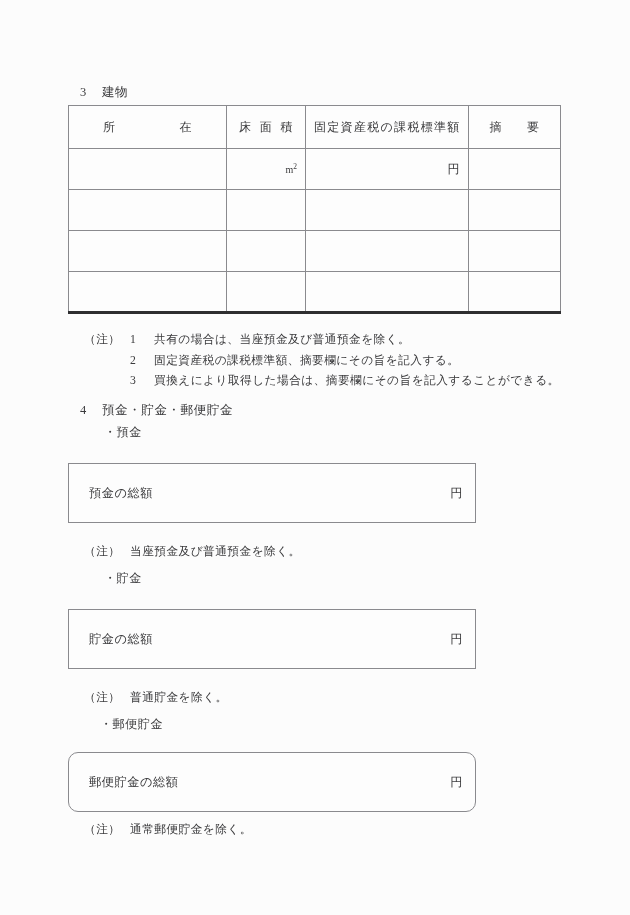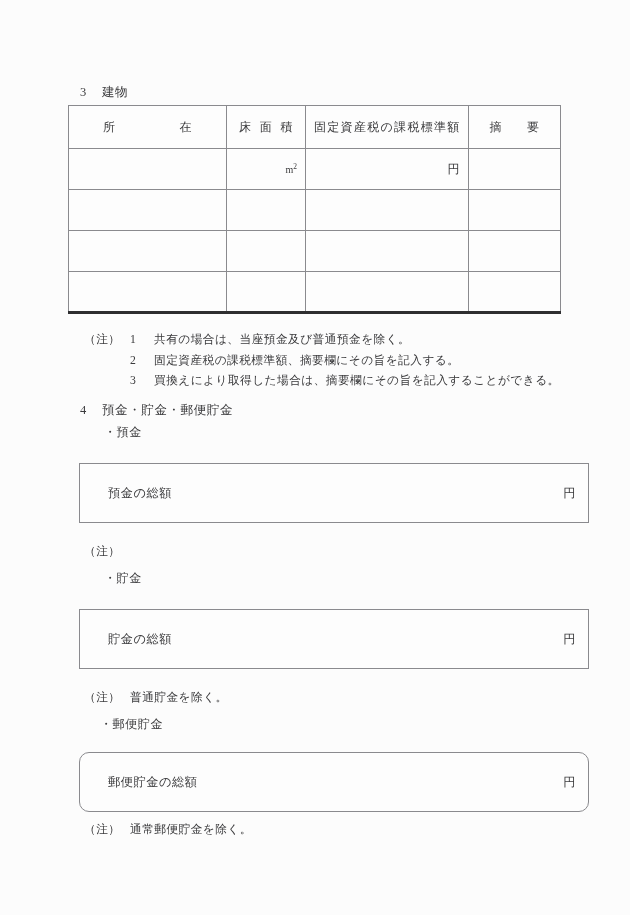--- a/index.html
+++ b/index.html
@@ -127,30 +127,29 @@
     font-size: 12px;
     letter-spacing: 0.6px;
     white-space: nowrap;
     color: #3a3a3c;
   }
 
   
   .total-box {
     position: absolute;
     left: 68px;
-    width: 510px;
+    width: 408px;
     height: 60px;
     border: 1px solid #8a8a8e;
     box-sizing: border-box;
     background: #fdfdfd;
     display: flex;
     align-items: center;
     justify-content: space-between;
-    padding: 0 12px 0 28px;
-    margin-left: 11px;
+    padding: 0 12px 0 20px;
   }
   .total-label {
     font-size: 12.2px;
     letter-spacing: 0.55px;
     white-space: nowrap;
     color: #3a3a3c;
   }
   .total-unit {
     font-size: 12.2px;
     letter-spacing: 0.5px;
@@ -252,20 +251,21 @@
   </div>
 
   <div class="total-box" style="top:463px;">
     <span class="total-label">預金の総額</span>
     <span class="total-unit">円</span>
   </div>
 
   <div class="note-block" style="left:84px; top:542px;">
     <div class="note-row">
       <span class="note-tag">（注）</span>
+      <span class="note-text">当座預金及び普通預金を除く。</span>
     </div>
   </div>
 
   <div class="bullet-item" style="left:104px; top:570px;">
     <span>・貯金</span>
   </div>
 
   <div class="total-box" style="top:609px;">
     <span class="total-label">貯金の総額</span>
     <span class="total-unit">円</span>

